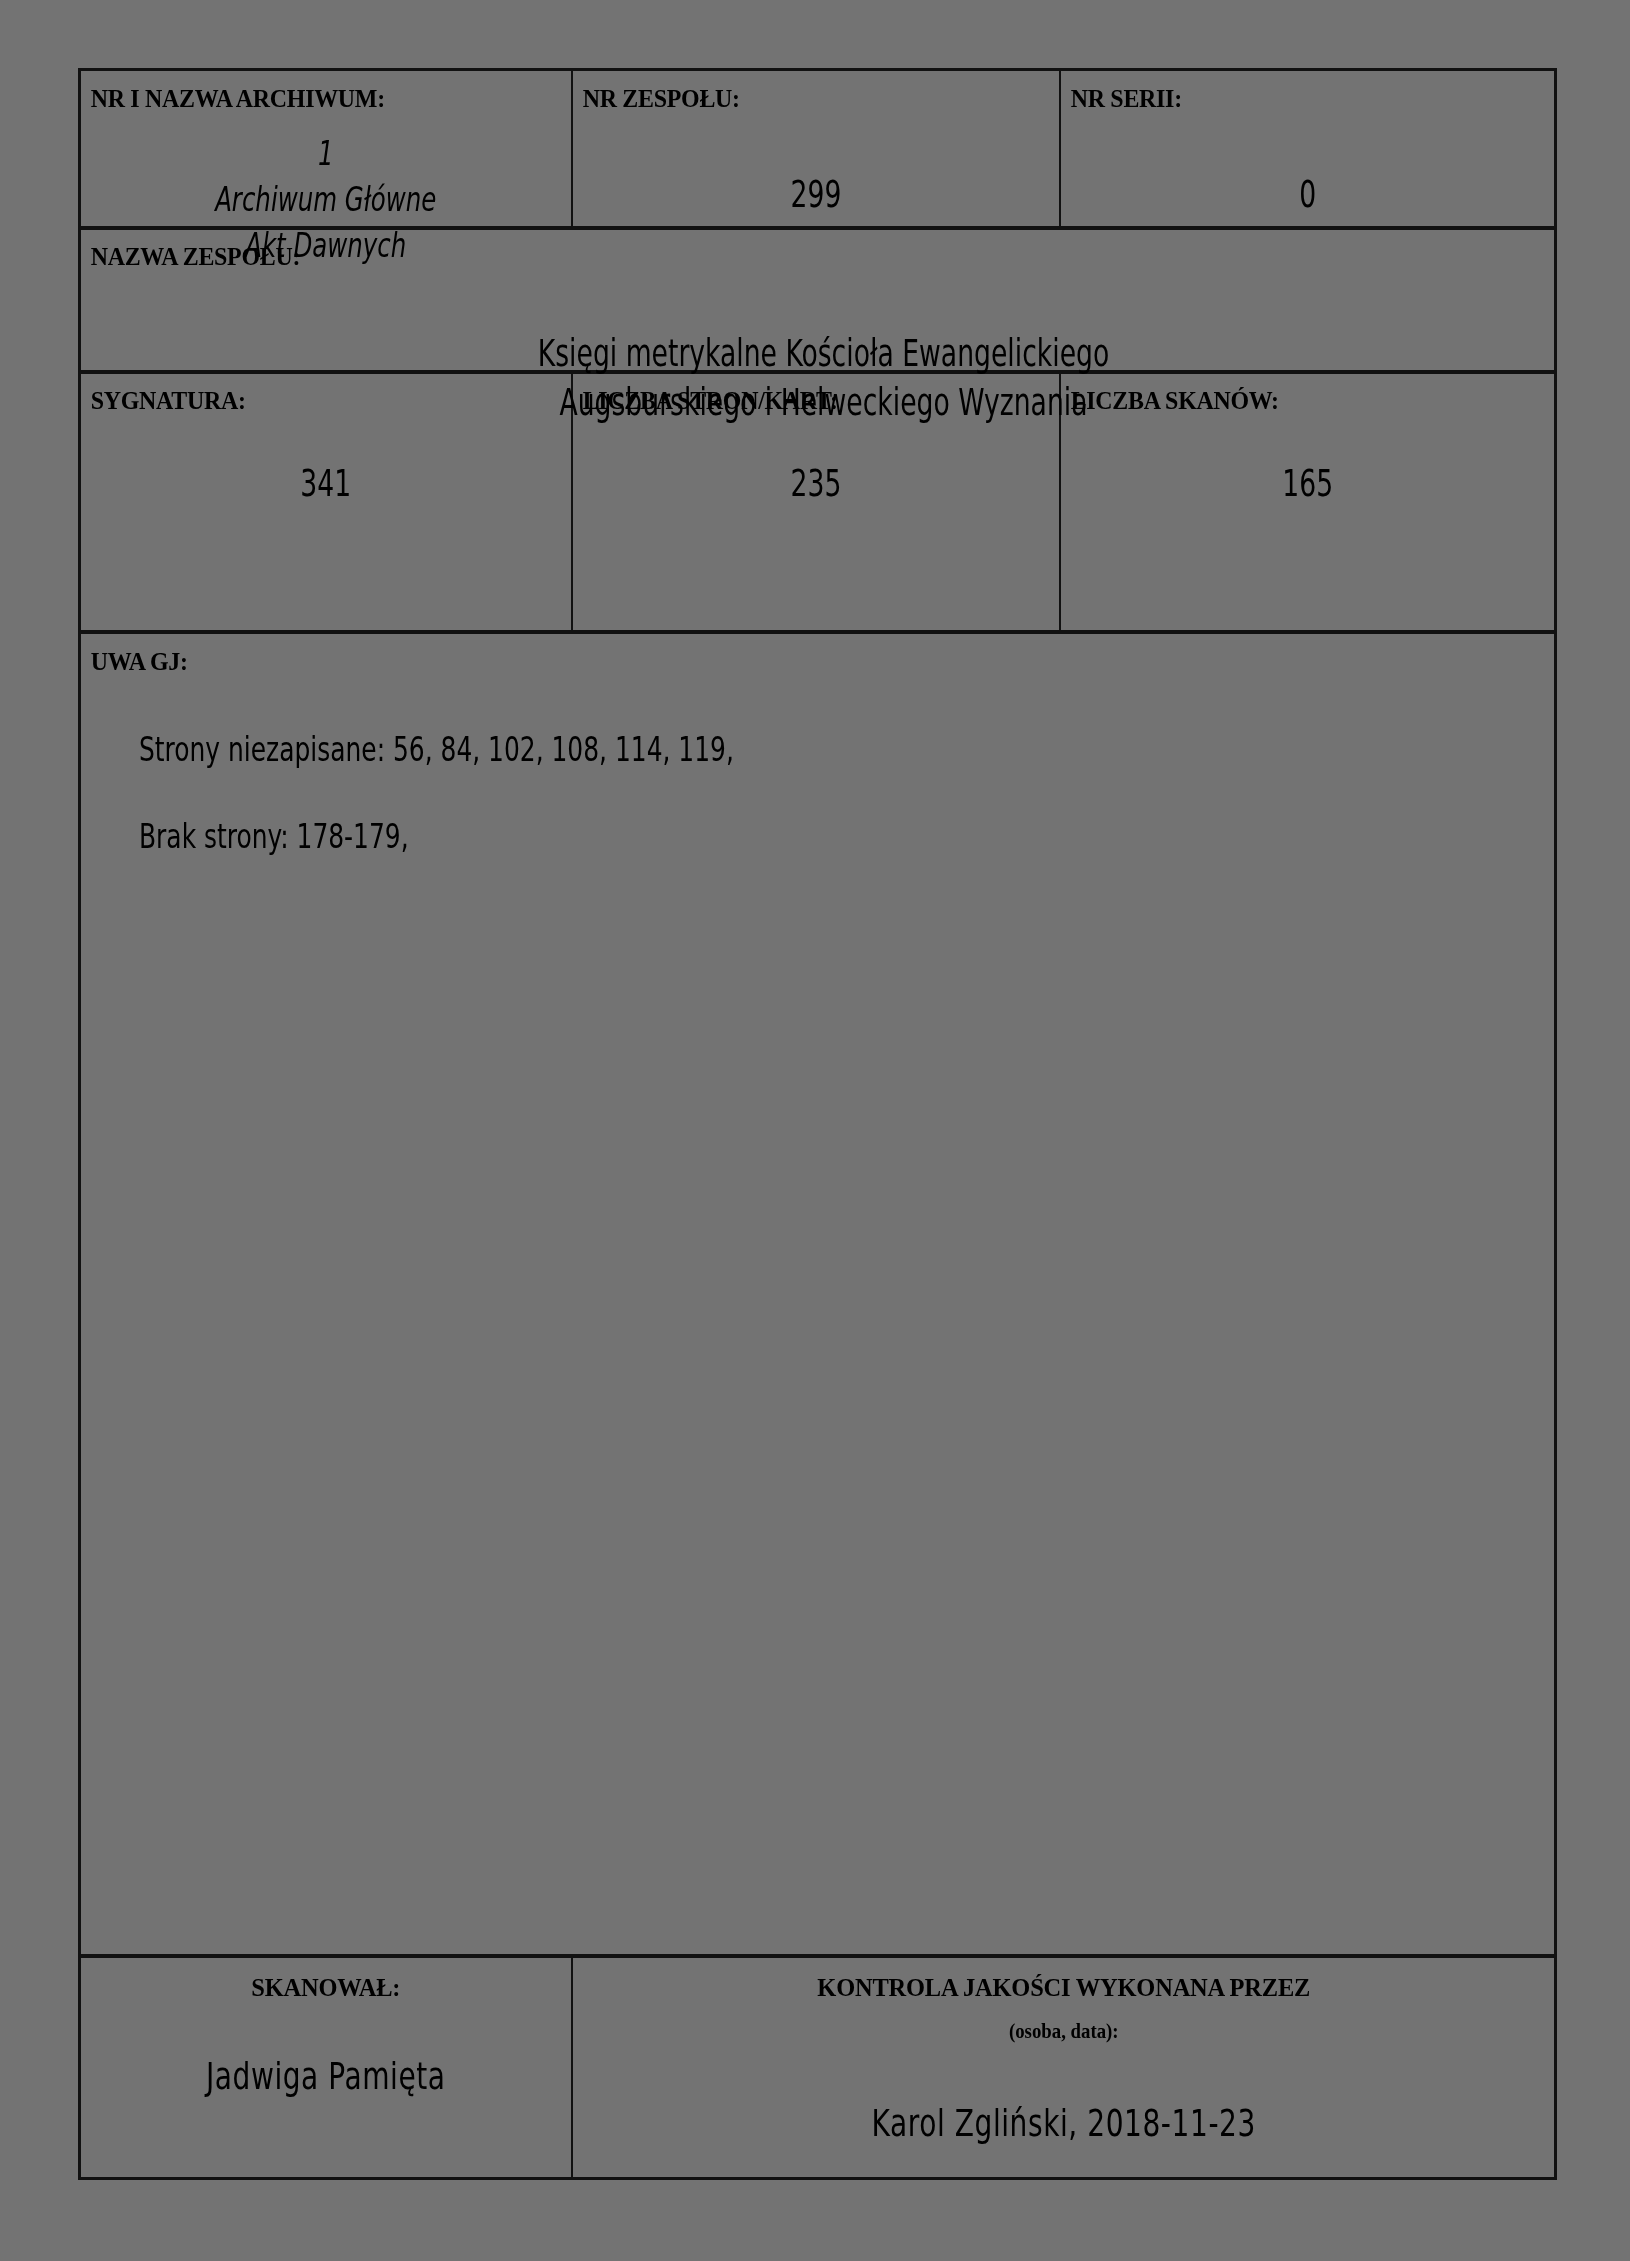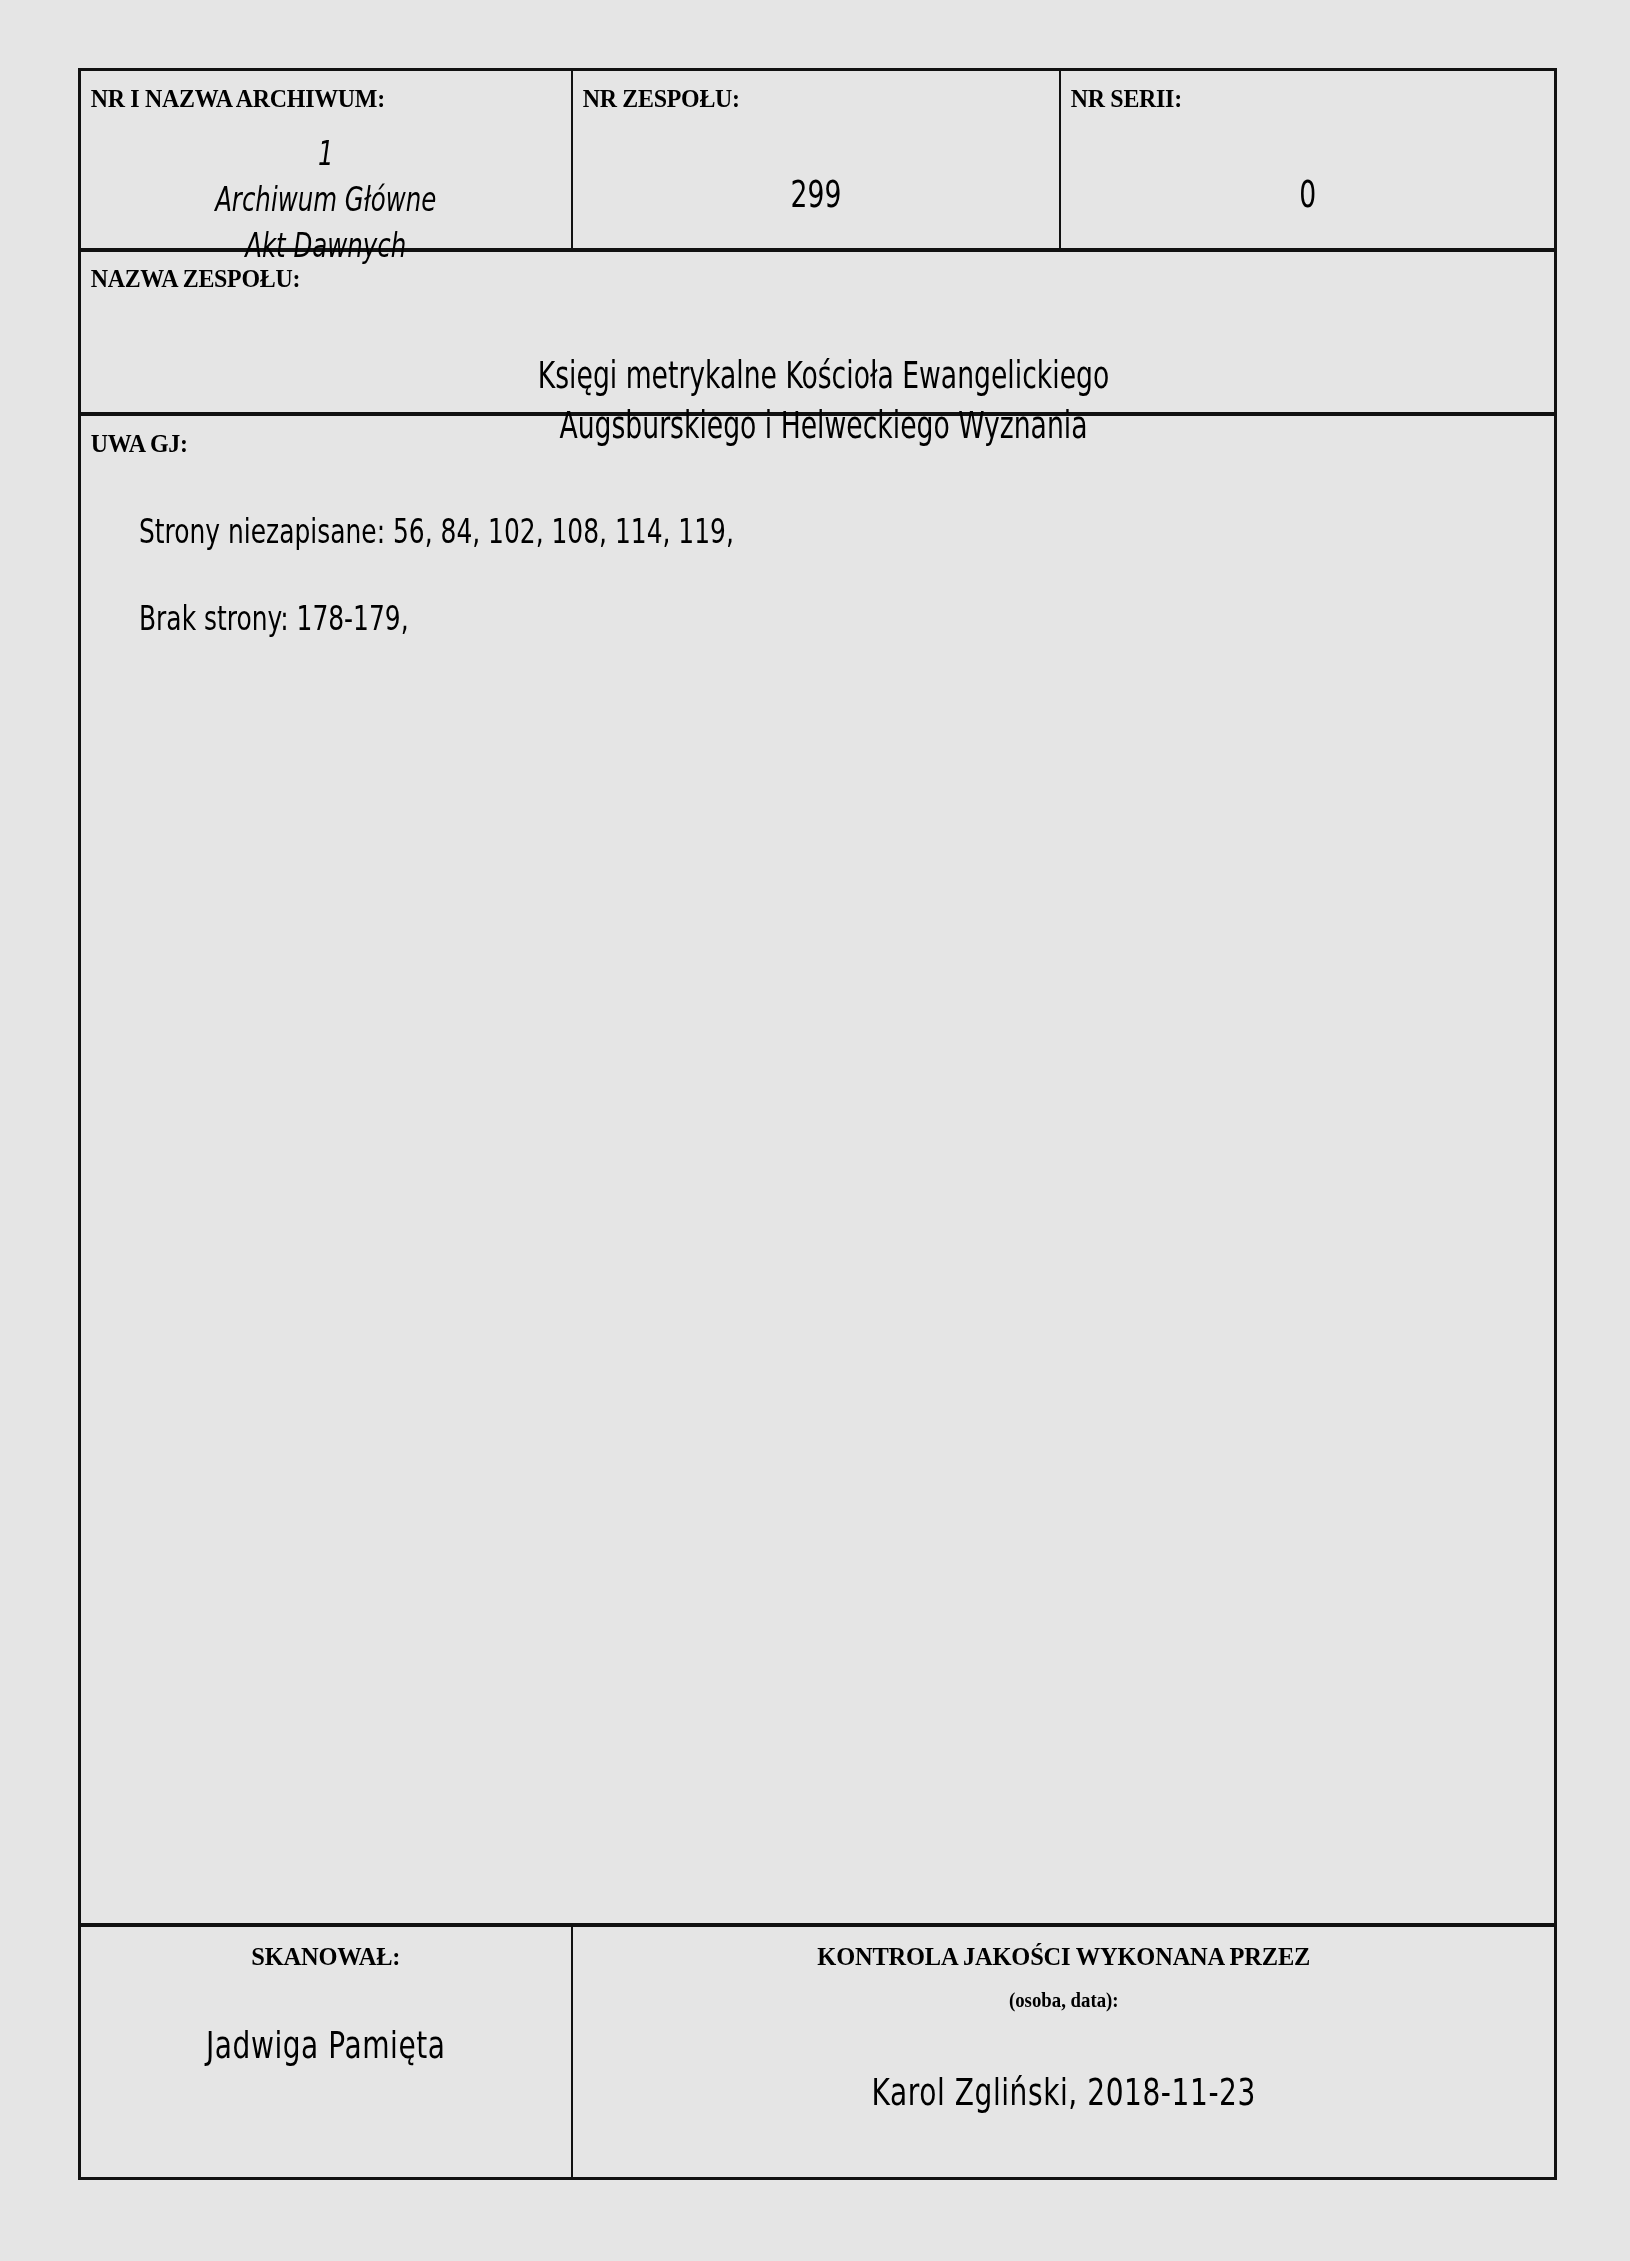--- a/index.html
+++ b/index.html
@@ -12,21 +12,21 @@
     height: 2261px;
     font-family: "Liberation Serif", serif;
     color: #000000;
     -webkit-font-smoothing: antialiased;
   }
 
   #sheet {
     position: relative;
     width: 1630px;
     height: 2261px;
-    background: #e5e5e5;
+    background: #737373;
     overflow: hidden;
   }
 
   
   .form-table {
     position: absolute;
     left: 78px;
     top: 68px;
     width: 1475px;      
     height: 2112px;     
@@ -180,20 +180,40 @@
       <tr>
         <td class="thick-bottom" colspan="3" style="height:126px">
           <span class="label">NAZWA ZESPOŁU:</span>
           <div class="cell-inner v-nazwa">
             <span class="value value-lg">Księgi metrykalne Kościoła Ewangelickiego</span>
             <span class="value value-lg">Augsburskiego i Helweckiego Wyznania</span>
           </div>
         </td>
       </tr>
 
+      <tr>
+        <td class="thick-bottom" style="height:231px">
+          <span class="label">SYGNATURA:</span>
+          <div class="cell-inner v-count">
+            <span class="value value-lg">341</span>
+          </div>
+        </td>
+        <td class="thick-bottom">
+          <span class="label">LICZBA STRON/KART:</span>
+          <div class="cell-inner v-count">
+            <span class="value value-lg">235</span>
+          </div>
+        </td>
+        <td class="thick-bottom">
+          <span class="label">LICZBA SKANÓW:</span>
+          <div class="cell-inner v-count">
+            <span class="value value-lg">165</span>
+          </div>
+        </td>
+      </tr>
 
 
       <tr>
         <td class="thick-bottom" colspan="3" style="height:1190px">
           <span class="label">UWA GJ:</span>
           <div class="notes">
             <div class="note-line">Strony niezapisane: 56, 84, 102, 108, 114, 119,</div>
             <div class="note-line">Brak strony: 178-179,</div>
           </div>
         </td>

